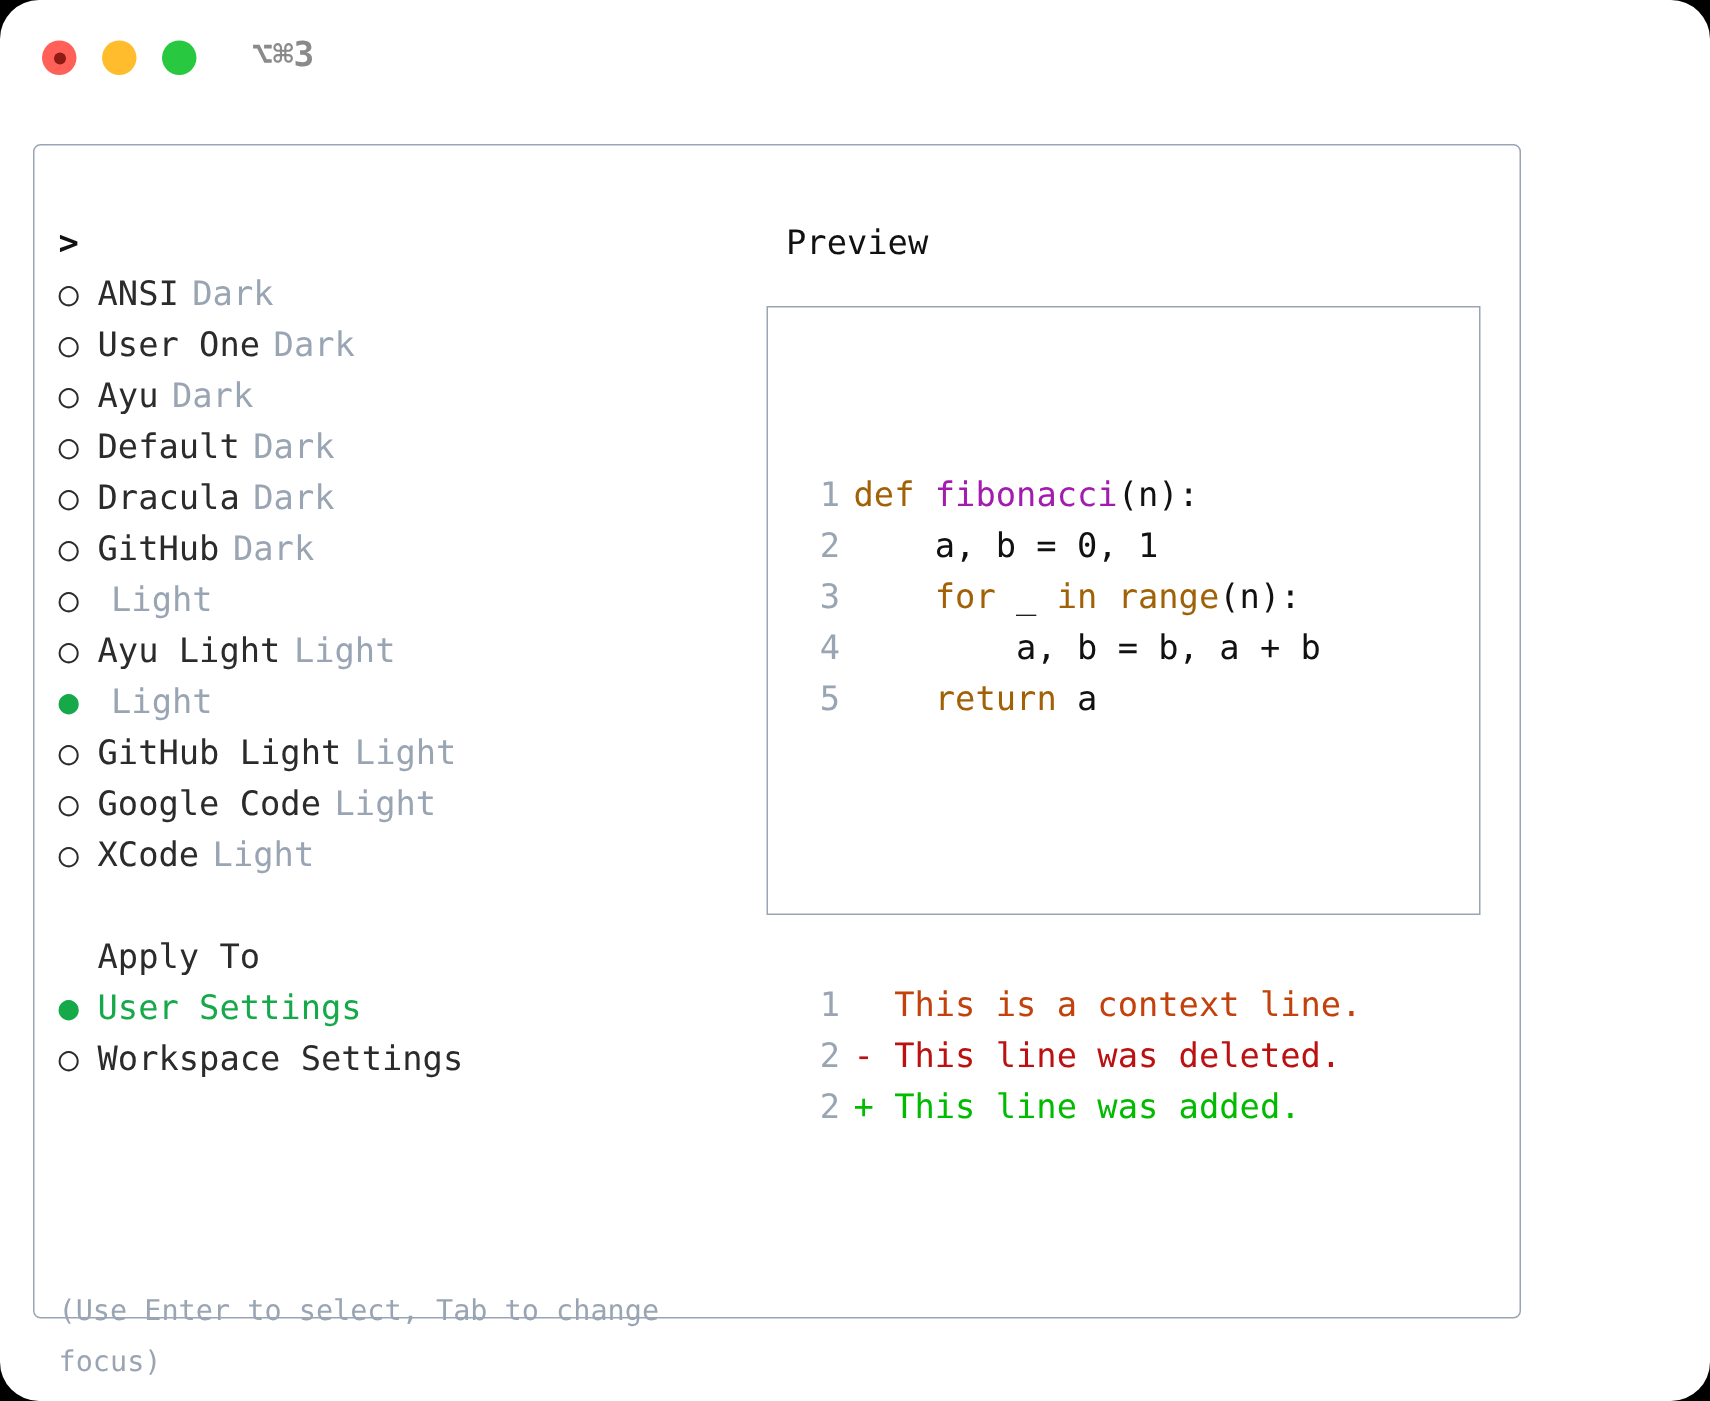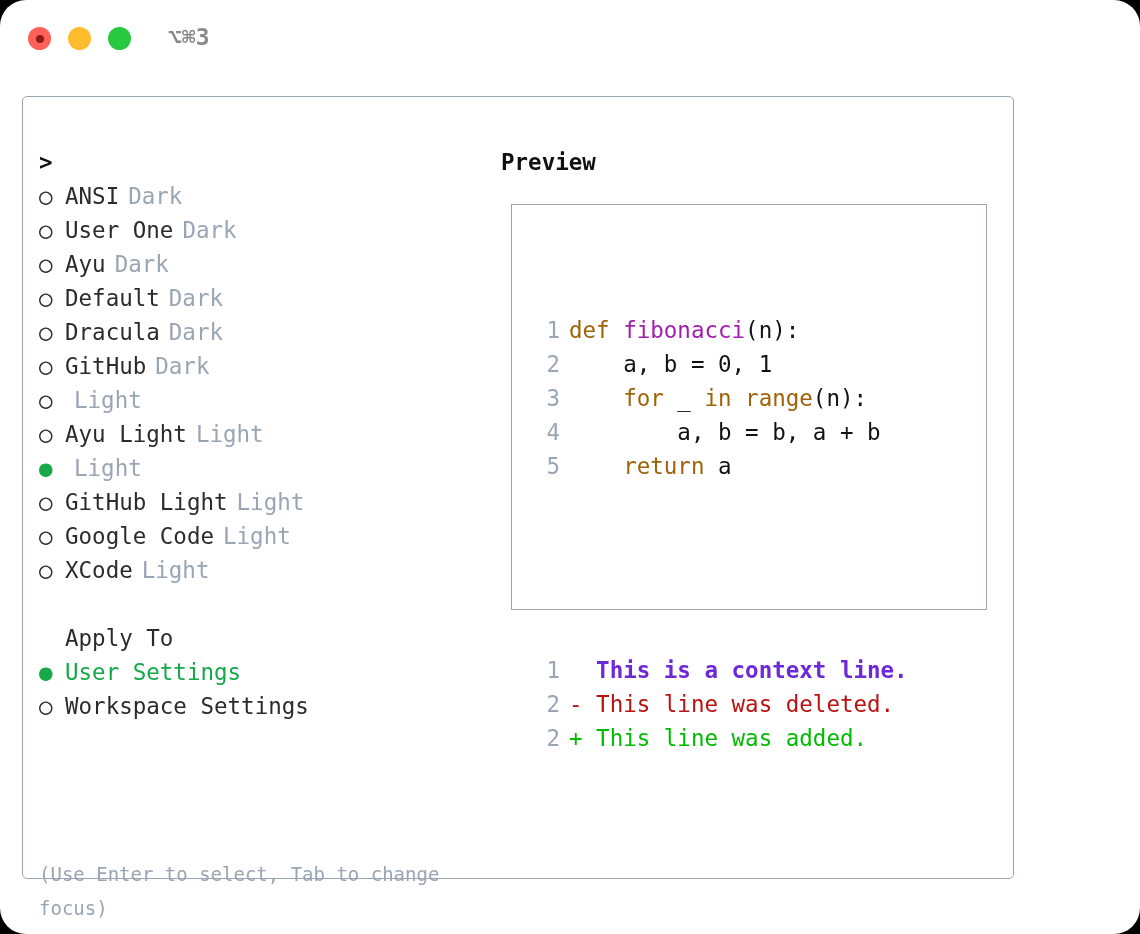--- a/index.html
+++ b/index.html
@@ -109,22 +109,23 @@
 
   
   .right-col {
     position: absolute;
     left: 478px; top: 48px;
     width: 500px;
   }
   .preview-title {
     font-size: 22.5px;
     line-height: 34px;
-    font-weight: bold;
+    font-weight: normal;
     color: #111111;
+    margin-left: 23px;
   }
   .preview-box {
     position: absolute;
     left: 488px; top: 107px;
     width: 476px; height: 406px;
     border: 1.5px solid #9aa5b4;
     background: #ffffff;
   }
   .code {
     position: absolute;
@@ -137,21 +138,21 @@
   .ln {
     display: inline-block;
     width: 26px;
     text-align: right;
     color: #9aa5b4;
     margin-right: 9px;
   }
   .kw   { color: #a16207; }
   .fn   { color: #a21caf; }
   .plain{ color: #111111; }
-  .ctx  { color: #6d28d9; font-weight: bold; }
+  .ctx  { color: #c2410c; }
   .del  { color: #bb1111; }
   .add  { color: #00bb00; }
   .blank-line { height: 34px; }
 </style>
 </head>
 <body>
 
 <div class="window">
 
   <div class="titlebar">

